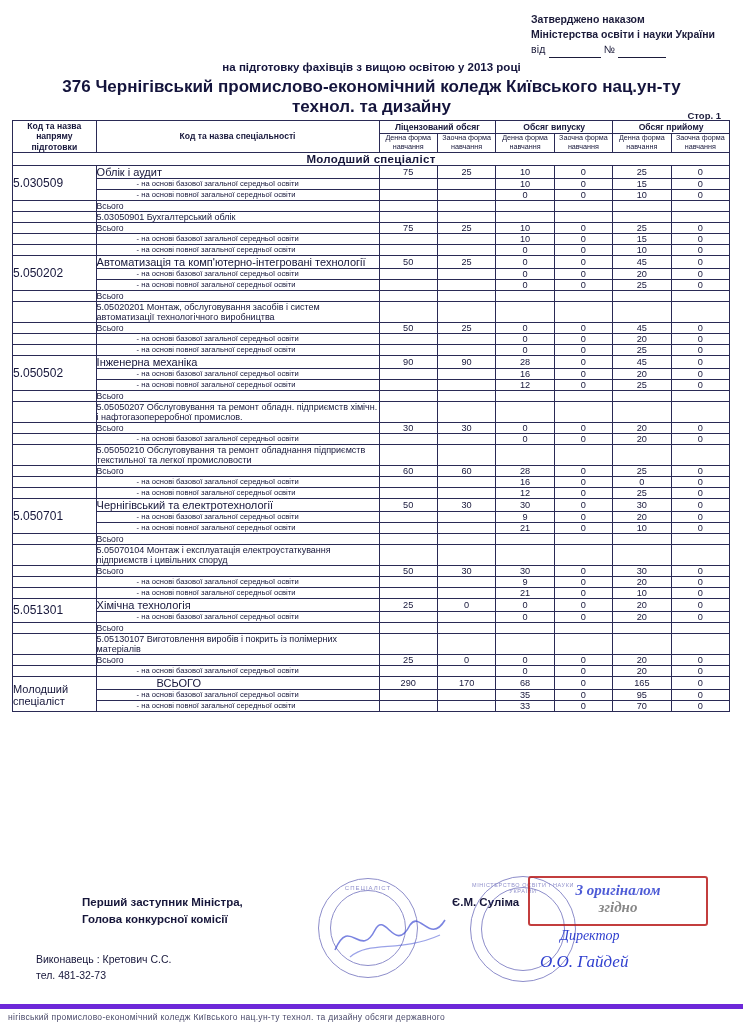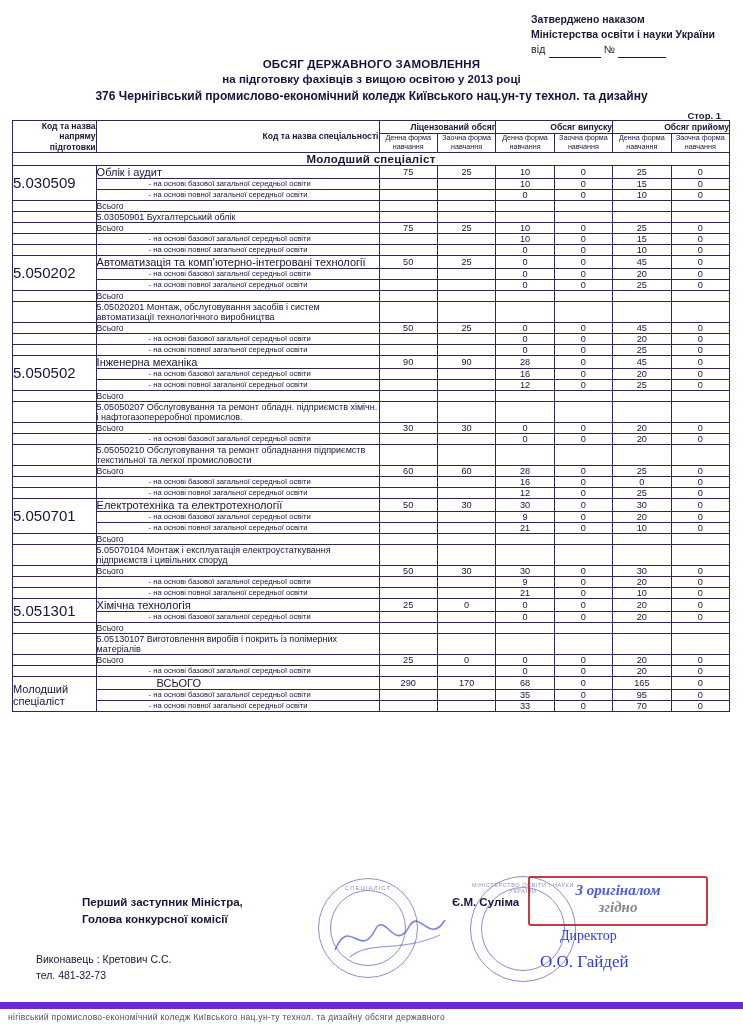--- a/index.html
+++ b/index.html
@@ -56,21 +56,21 @@
     position: absolute;
     top: 58px;
     left: 0;
     width: 743px;
     text-align: center;
     font-weight: bold;
     color: #14143c;
   }
   .title-1 { font-size: 11.5px; letter-spacing: 0.2px;}
   .title-2 { font-size: 11.5px; margin-top: 3px;}
-  .title-3 { font-size: 12px; margin-top: 4px; padding: 0 40px;}
+  .title-3 { font-size: 17px; margin-top: 4px; padding: 0 40px;}
   .page-num {
     position: absolute;
     top: 110px;
     right: 22px;
     font-size: 9.5px;
     font-weight: bold;
     color: #1b1b3a;
   }
 
   
@@ -82,21 +82,21 @@
     border-collapse: collapse;
     font-size: 9px;
     color: #16163a;
   }
   table.main td, table.main th {
     border: 1px solid #2a2a55;
     padding: 0;
     vertical-align: middle;
   }
   .hdr-cell {
-    text-align: right;
+    text-align: center;
     font-weight: bold;
     font-size: 8.6px;
     line-height: 1.2;
     padding: 3px 2px;
   }
   .hdr-sub {
     text-align: center;
     font-size: 7.2px;
     line-height: 1.15;
     padding: 3px 1px;
@@ -109,38 +109,38 @@
   .band {
     text-align: center;
     font-weight: bold;
     font-size: 11.5px;
     background: #ffffff;
     padding: 3px 0;
     letter-spacing: 0.3px;
   }
 
   td.code {
-    font-size: 15px;
+    font-size: 12px;
     padding-left: 6px;
     vertical-align: top;
     padding-top: 2px;
     border-right: none;
   }
   td.spec-name {
     font-size: 11px;
     padding-left: 6px;
     border-left: none;
   }
   .rowlabel {
     font-size: 8.6px;
     padding: 1px 0 1px 26px;
   }
   .rowlabel.sub {
     font-size: 7.6px;
-    padding-left: 52px;
+    padding-left: 40px;
   }
   .subspec {
     font-size: 9px;
     padding: 1px 0 1px 26px;
     border-top: 1px solid #2a2a55;
   }
   .cellnum {
     text-align: center;
     font-size: 9.2px;
     padding: 1px 0;
@@ -182,21 +182,21 @@
     top: 68px;
     font-size: 10.5px;
     line-height: 1.5;
     color: #16163a;
   }
   .bottom-strip {
     position: absolute;
     left: 0;
     bottom: 0;
     width: 743px;
-    border-top: 7px solid #6d28d9;
+    border-top: 5px solid #6d28d9;
     font-size: 8.5px;
     color: #4a4a6a;
     padding: 3px 0 2px 8px;
     box-sizing: border-box;
     white-space: nowrap;
     letter-spacing: 0.3px;
   }
 
   
   .stamp-round {
@@ -241,20 +241,21 @@
     margin-top: 4px;
   }
   .stamp-rect .l2 {
     text-align: center; font-size: 15px; color: #737373;
     font-family: "Liberation Serif", serif; font-style: italic; font-weight: bold;
   }
   .handwrite {
     position: absolute;
     color: #2f3fcf;
     font-family: "Liberation Serif", serif;
+    font-style: italic;
   }
   .hw1 { left: 560px; top: 928px; font-size: 14px; }
   .hw2 { left: 540px; top: 952px; font-size: 17px; }
   .scribble {
     position: absolute;
     left: 330px; top: 905px; width: 120px; height: 60px;
     opacity: 0.8;
   }
 </style>
 </head>
@@ -267,21 +268,20 @@
     <div>Міністерства освіти і науки України</div>
     <div class="line3">
       <span>від</span>
       <span class="u"></span>
       <span>№</span>
       <span class="u2"></span>
     </div>
   </div>
 
   <div class="title-block">
-    <div class="title-1">ОБСЯГ ДЕРЖАВНОГО ЗАМОВЛЕННЯ</div>
     <div class="title-2">на підготовку фахівців з вищою освітою у 2013 році</div>
     <div class="title-3">376 Чернігівський промислово-економічний коледж Київського нац.ун-ту технол. та дизайну</div>
   </div>
   <div class="page-num">Стор.  1</div>
 
   <table class="main">
     <thead>
       <tr>
         <td class="hdr-cell col-code" rowspan="2">Код та назва напряму підготовки</td>
         <td class="hdr-cell col-name" rowspan="2">Код та назва спеціальності</td>
@@ -561,21 +561,21 @@
           <td class="rowlabel sub">- на основі повної загальної середньої освіти</td>
           <td class="cellnum num"></td>
           <td class="cellnum num"></td>
           <td class="cellnum num">12</td>
           <td class="cellnum num">0</td>
           <td class="cellnum num">25</td>
           <td class="cellnum num">0</td>
         </tr>
         <tr class="grp-top">
           <td class="code" rowspan="3">5.050701</td>
-          <td class="spec-name">Електротехніка та електротехнології</td>
+          <td class="spec-name">Чернігівський та електротехнології</td>
           <td class="cellnum num">50</td>
           <td class="cellnum num">30</td>
           <td class="cellnum num">30</td>
           <td class="cellnum num">0</td>
           <td class="cellnum num">30</td>
           <td class="cellnum num">0</td>
         </tr>
         <tr class="">
           <td class="rowlabel sub">- на основі базової загальної середньої освіти</td>
           <td class="cellnum num"></td>

